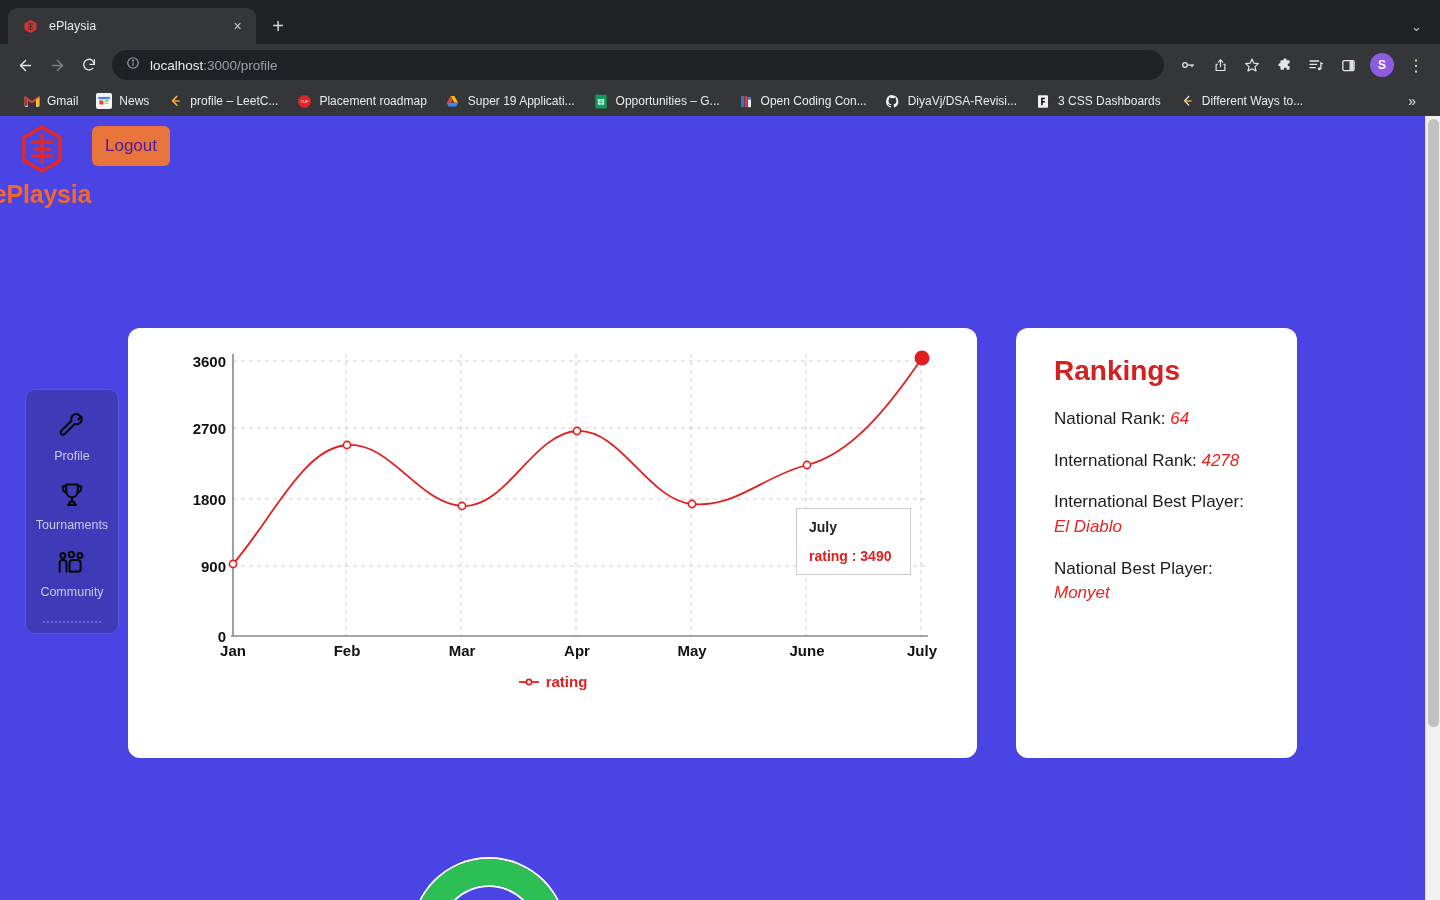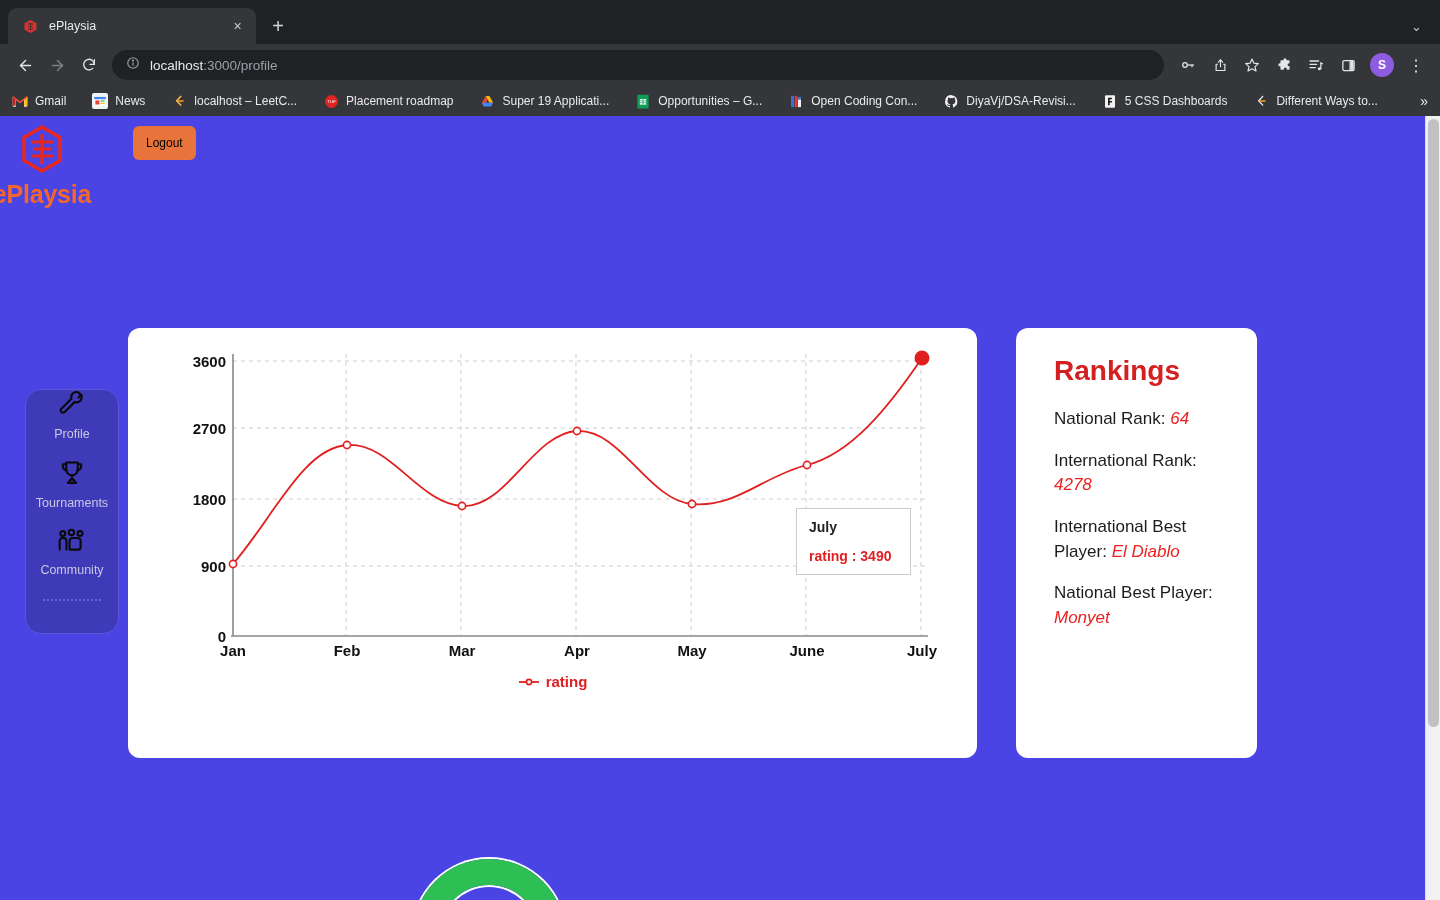--- a/index.html
+++ b/index.html
@@ -70,21 +70,21 @@
   }
   .avatar-btn {
     width: 24px; height: 24px; border-radius: 50%; background: #8e5ce0;
     color: #fff; font-size: 12px; font-weight: bold;
     display: flex; align-items: center; justify-content: center;
     margin: 0 4px; cursor: pointer;
   }
 
   .bookmarks {
     height: 30px; background: #35363a;
-    display: flex; align-items: center; padding: 0 4px; gap: 10px;
+    display: flex; align-items: center; padding: 0 16px; gap: 2px;
     overflow: hidden;
   }
   .bm {
     display: flex; align-items: center; gap: 7px;
     padding: 3px 8px; border-radius: 4px; cursor: pointer;
     white-space: nowrap; flex: 0 0 auto;
   }
   .bm-label { color: #e8eaed; font-size: 12px; }
   .bm-ico {
     width: 16px; height: 16px; flex: 0 0 16px;
@@ -105,45 +105,46 @@
     position: absolute; left: -8px; top: 8px;
     display: flex; flex-direction: column; align-items: center;
     width: 100px;
   }
   .brand-name {
     color: #f4662b; font-size: 25px; font-weight: bold;
     letter-spacing: -.2px; margin-top: 2px;
   }
   .logout-btn {
     position: absolute; left: 92px; top: 10px;
-    background: #e8743b; color: #000000; border: none; border-radius: 6px;
-    font-size: 12px; font-family: inherit;
-    padding: 10px 13px; cursor: pointer; margin-left: 41px;
+    background: #e8743b; color: #4c1d95; border: none; border-radius: 6px;
+    font-size: 17px; font-family: inherit;
+    padding: 10px 13px; cursor: pointer;
   }
 
   .sidebar {
     position: absolute; left: 25px; top: 273px;
     width: 94px; height: 245px;
-    background: #3f3ab7; border: 1px solid #5b55d8; border-radius: 16px;
+    background: #3f3ab7; border: 1px solid #5b55d8; border-radius: 10px;
     display: flex; flex-direction: column; align-items: center;
+    padding-top: 22px;
   }
   .side-item {
     display: flex; flex-direction: column; align-items: center;
     gap: 5px; margin-bottom: 18px; cursor: pointer; width: 100%;
   }
   .side-label { color: #c9c7e4; font-size: 12.5px; }
   .side-divider {
     width: 58px; border-top: 2px dotted #6a64d4; margin-top: 4px;
   }
 
   .card {
     position: absolute; background: #fff; border-radius: 12px;
   }
   #chart-card { left: 128px; top: 212px; width: 849px; height: 430px; font-weight: bold; }
-  #rank-card  { left: 1016px; top: 212px; width: 241px; height: 430px; }
+  #rank-card  { left: 1016px; top: 212px; width: 281px; height: 430px; }
 
   
   .chart-wrap { position: absolute; left: 0; top: 0; width: 849px; height: 430px; }
   .legend {
     position: absolute; left: 0; right: 0; top: 345px;
     display: flex; align-items: center; justify-content: center; gap: 6px;
     color: #e02020; font-size: 15px;
   }
   .legend-mark { display: block; }
 
@@ -308,21 +309,21 @@
       <span class="bm-label">News</span>
     </div>
     <div class="bm">
       <span class="bm-ico">
         <svg width="14" height="14" viewBox="0 0 24 24" fill="none" stroke-width="2.2" stroke-linecap="round">
             <path d="M15 4 8 11.5 15 19" stroke="#f0f0f0"></path>
             <path d="M15 4 8 11.5 15 19" stroke="#ffa116" stroke-opacity=".85"></path>
             <line x1="10" y1="12" x2="19" y2="12" stroke="#ffa116"></line>
           </svg>
       </span>
-      <span class="bm-label">localhost – LeetC...</span>
+      <span class="bm-label">profile – LeetC...</span>
     </div>
     <div class="bm">
       <span class="bm-ico">
         <svg width="15" height="15" viewBox="0 0 24 24">
             <polygon points="8,2 16,2 22,8 22,16 16,22 8,22 2,16 2,8" fill="#e02424"></polygon>
             <text x="12" y="15" font-size="7" fill="#fff" text-anchor="middle" font-family="sans-serif">TUF</text>
           </svg>
       </span>
       <span class="bm-label">Placement roadmap</span>
     </div>
@@ -365,21 +366,21 @@
       </span>
       <span class="bm-label">DiyaVj/DSA-Revisi...</span>
     </div>
     <div class="bm">
       <span class="bm-ico">
         <svg width="14" height="15" viewBox="0 0 20 24">
             <rect x="2" y="2" width="16" height="20" rx="1.5" fill="#f0f0f0"></rect>
             <path d="M7 6h6v2.5H9.5V11H13v2.5H9.5V18H7z" fill="#111"></path>
           </svg>
       </span>
-      <span class="bm-label">5 CSS Dashboards</span>
+      <span class="bm-label">3 CSS Dashboards</span>
     </div>
     <div class="bm">
       <span class="bm-ico">
         <svg width="14" height="14" viewBox="0 0 24 24" fill="none" stroke-width="2.2" stroke-linecap="round">
             <path d="M15 4 8 11.5 15 19" stroke="#f0f0f0"></path>
             <line x1="10" y1="12" x2="19" y2="12" stroke="#ffa116"></line>
           </svg>
       </span>
       <span class="bm-label">Different Ways to...</span>
     </div>

